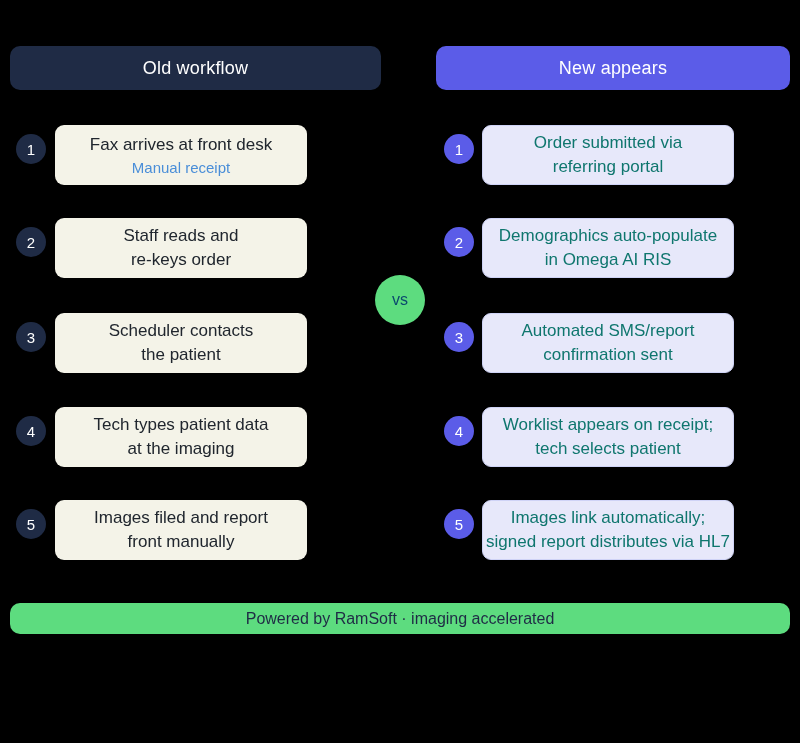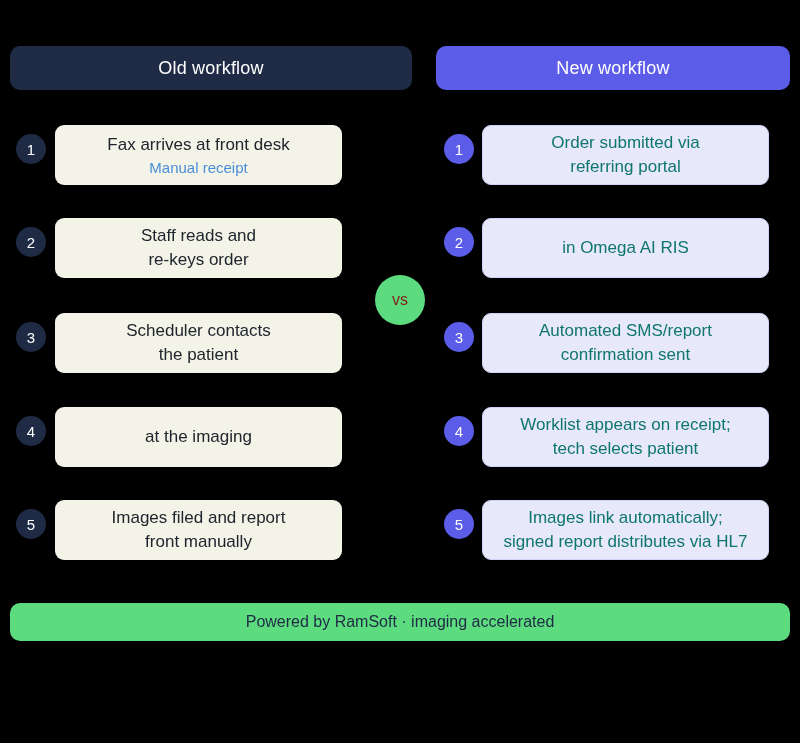--- a/index.html
+++ b/index.html
@@ -23,21 +23,21 @@
     top: 46px;
     height: 44px;
     border-radius: 10px;
     display: flex;
     align-items: center;
     justify-content: center;
     color: #ffffff;
     font-size: 18px;
     letter-spacing: 0.2px;
   }
-  .header.old { left: 10px;  width: 402px; background: #1f2b45; }
+  .header.old { left: 10px;  width: 371px; background: #1f2b45; }
   .header.new { left: 436px; width: 354px; background: #5b5ce8; }
 
   .row { position: absolute; left: 0; width: 800px; height: 60px; }
   .row.r1 { top: 125px; }
   .row.r2 { top: 218px; }
   .row.r3 { top: 313px; }
   .row.r4 { top: 407px; }
   .row.r5 { top: 500px; }
 
   .num {
@@ -52,21 +52,21 @@
     color: #ffffff;
     font-size: 15px;
   }
   .num.old { left: 16px;  background: #1f2b45; }
   .num.new { left: 444px; background: #5b5ce8; }
 
   .card {
     position: absolute;
     top: 0;
     height: 60px;
-    width: 287px;
+    width: 252px;
     border-radius: 9px;
     display: flex;
     flex-direction: column;
     align-items: center;
     justify-content: center;
     text-align: center;
     font-size: 17px;
     line-height: 24px;
     box-sizing: border-box;
   }
@@ -87,48 +87,48 @@
     color: #4a8ed8;
   }
   .vs-badge {
     position: absolute;
     left: 375px;
     top: 275px;
     width: 50px;
     height: 50px;
     border-radius: 50%;
     background: #5ddc7f;
-    color: #7f1d1d;
+    color: #0c4a6e;
     display: flex;
     align-items: center;
     justify-content: center;
     font-size: 16px;
   }
   .footer-banner {
     position: absolute;
     left: 10px;
     top: 603px;
     width: 780px;
-    height: 38px;
+    height: 31px;
     border-radius: 10px;
     background: #5ddc7f;
     color: #1f2b45;
     display: flex;
     align-items: center;
     justify-content: center;
     font-size: 16px;
   }
 </style>
 </head>
 <body>
 
 <div class="stage">
 
   <div class="header old">Old workflow</div>
-  <div class="header new">New workflow</div>
+  <div class="header new">New appears</div>
 
   <div class="row r1">
     <div class="num old">1</div>
     <div class="card old">
       <div>Fax arrives at front desk</div>
       <div class="subnote">Manual receipt</div>
     </div>
     <div class="num new">1</div>
     <div class="card new">
       <div>Order submitted via</div>
@@ -137,40 +137,42 @@
   </div>
 
   <div class="row r2">
     <div class="num old">2</div>
     <div class="card old">
       <div>Staff reads and</div>
       <div>re-keys order</div>
     </div>
     <div class="num new">2</div>
     <div class="card new">
+      <div>Demographics auto-populate</div>
       <div>in Omega AI RIS</div>
     </div>
   </div>
 
   <div class="row r3">
     <div class="num old">3</div>
     <div class="card old">
       <div>Scheduler contacts</div>
       <div>the patient</div>
     </div>
     <div class="num new">3</div>
     <div class="card new">
       <div>Automated SMS/report</div>
       <div>confirmation sent</div>
     </div>
   </div>
 
   <div class="row r4">
     <div class="num old">4</div>
     <div class="card old">
+      <div>Tech types patient data</div>
       <div>at the imaging</div>
     </div>
     <div class="num new">4</div>
     <div class="card new">
       <div>Worklist appears on receipt;</div>
       <div>tech selects patient</div>
     </div>
   </div>
 
   <div class="row r5">

